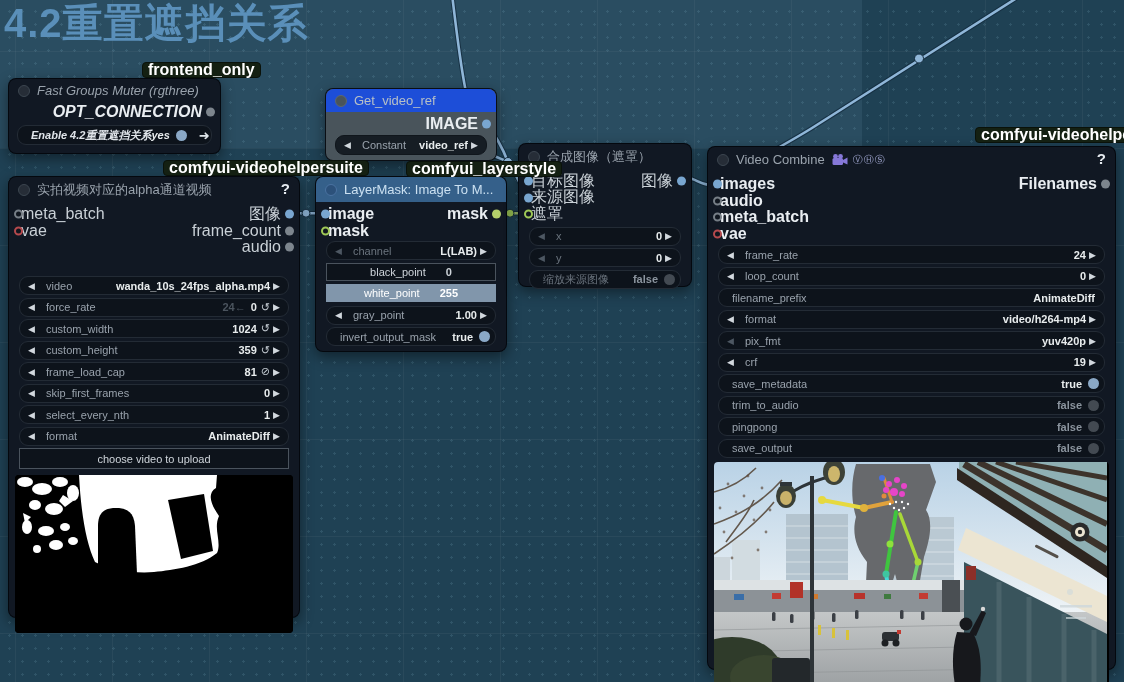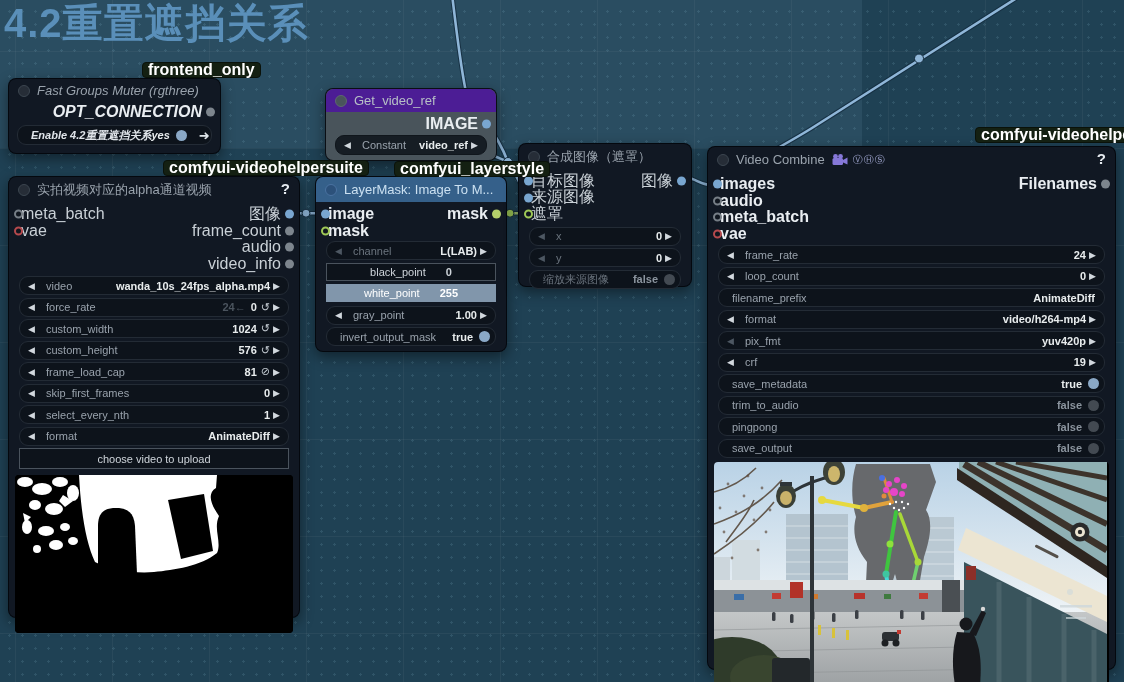--- a/index.html
+++ b/index.html
@@ -56,21 +56,21 @@
   .goarrow{color:#dfe5ea;font-weight:700;font-size:13px;margin-right:2px;}
   .wrect{height:16px;margin:0 10px 3.5px;background:#0d131b;border:1px solid #4a535d;
     display:flex;align-items:center;justify-content:center;gap:20px;font-size:11px;color:#ced4da;}
   .wrect.hl{background:#8196ab;border-color:#8196ab;color:#fff;}
   .wbtn{height:19px;margin:0 10px 0;background:#0d131b;border:1px solid #4a535d;
     display:flex;align-items:center;justify-content:center;font-size:11px;color:#ced4da;}
   .preview{margin:6px 6px 0;border-radius:4px;overflow:hidden;background:#000;}
   .preview svg{display:block;}
   
   #node-getref{background:#49545b;}
-  #node-getref .ntitle{color:#b7c0c6;background:#4c1d95;}
+  #node-getref .ntitle{color:#b7c0c6;background:#1d4ed8;}
   #node-getref .widget{background:#161d24;border-color:#10161c;}
   #node-layermask .ntitle{background:#35608a;color:#cbe0f1;border-radius:7px 7px 0 0;}
   .badge{position:absolute;z-index:30;background:#142012;border:1px solid #0a120a;color:#fff;
     font-weight:700;font-size:16px;line-height:14px;height:14px;padding:0 5px;border-radius:4px;white-space:nowrap;}
   .vhsbadges{font-size:10px;color:#9aa0c8;letter-spacing:1px;margin-left:-2px;}
 </style>
 </head>
 <body>
 
 <div id="canvas">
@@ -102,21 +102,21 @@
     <g>
       <circle cx="508" cy="162" r="4.5" fill="#8fb6d8" stroke="#132b3d"></circle>
       <circle cx="919" cy="58.5" r="4.5" fill="#8fb6d8" stroke="#132b3d"></circle>
       <circle cx="306" cy="213.2" r="4" fill="#8fb6d8" stroke="#132b3d"></circle>
       <circle cx="510" cy="213.2" r="4" fill="#9fc857" stroke="#132b3d"></circle>
     </g>
   </svg>
 
   <div class="badge" style="left:142px;top:62px;">frontend_only</div>
   <div class="badge" style="left:163px;top:160px;">comfyui-videohelpersuite</div>
-  <div class="badge" style="left:394px;top:161px;">comfyui_layerstyle</div>
+  <div class="badge" style="left:406px;top:161px;">comfyui_layerstyle</div>
   <div class="badge" style="left:975px;top:127px;">comfyui-videohelpersuite</div>
 
   <div class="node" id="node-muter" style="left:8px;top:78px;width:211px;height:74px;font-style:italic;">
     <div class="ntitle" style="height:23px;">
       <span class="cdot"></span>
       <span>Fast Groups Muter (rgthree)</span>
     </div>
     <div class="slots" style="height:18px;margin-top:2px;">
       <div class="sout">
         <div class="srow out">
@@ -286,24 +286,20 @@
           <span class="sdot d-blue"></span>
         </div>
         <div class="srow out">
           <span class="slabel">frame_count</span>
           <span class="sdot d-gray"></span>
         </div>
         <div class="srow out">
           <span class="slabel">audio</span>
           <span class="sdot d-gray"></span>
         </div>
-        <div class="srow out">
-          <span class="slabel">video_info</span>
-          <span class="sdot d-gray"></span>
-        </div>
       </div>
     </div>
     <div style="margin-top:4px;">
       <div class="widget">
         <span class="arrow">◀</span>
         <span class="wlabel">video</span>
         <span class="spacer"></span>
         <span class="wvalue">wanda_10s_24fps_alpha.mp4</span>
         <span class="arrow">▶</span>
       </div>
@@ -321,21 +317,21 @@
         <span class="wlabel">custom_width</span>
         <span class="spacer"></span>
         <span class="wvalue">1024</span>
         <span class="wicon">↺</span>
         <span class="arrow">▶</span>
       </div>
       <div class="widget">
         <span class="arrow">◀</span>
         <span class="wlabel">custom_height</span>
         <span class="spacer"></span>
-        <span class="wvalue">576</span>
+        <span class="wvalue">359</span>
         <span class="wicon">↺</span>
         <span class="arrow">▶</span>
       </div>
       <div class="widget">
         <span class="arrow">◀</span>
         <span class="wlabel">frame_load_cap</span>
         <span class="spacer"></span>
         <span class="wvalue">81</span>
         <span class="wicon">⊘</span>
         <span class="arrow">▶</span>

